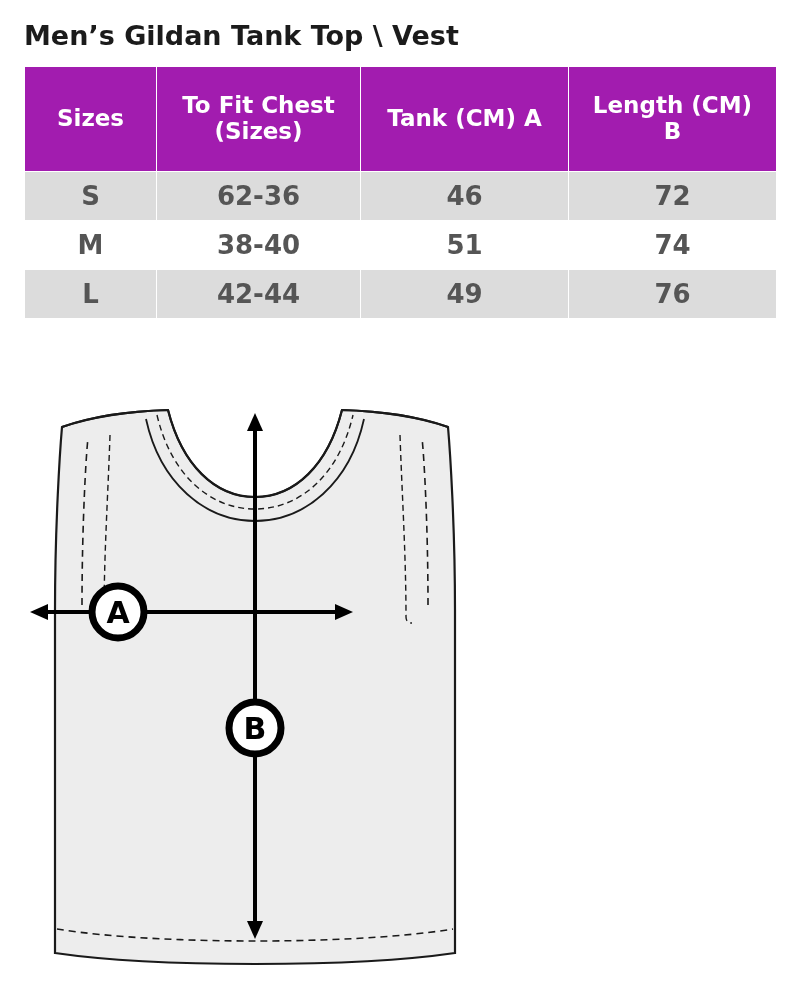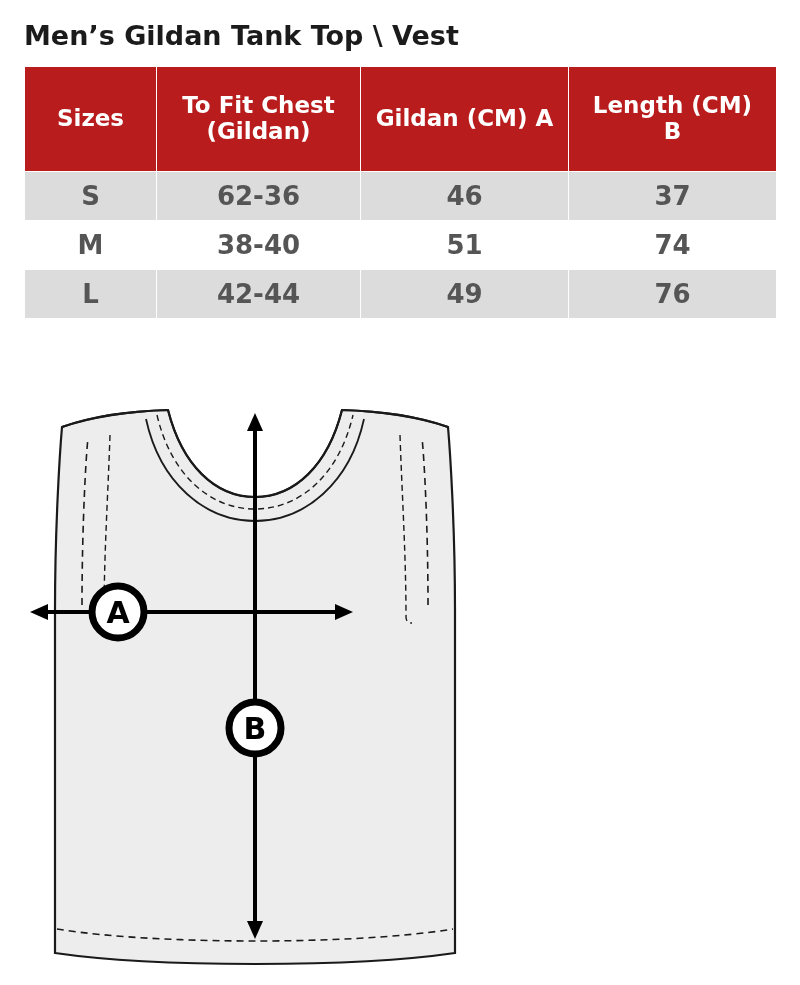--- a/index.html
+++ b/index.html
@@ -32,21 +32,21 @@
   }
   table.size-chart {
     position: absolute;
     left: 24px;
     top: 66px;
     width: 752px;
     border-collapse: collapse;
     table-layout: fixed;
   }
   table.size-chart th {
-    background: #b91c1c;
+    background: #a21caf;
     color: #ffffff;
     font-size: 23px;
     font-weight: bold;
     text-align: center;
     height: 96px;
     padding: 4px 6px;
     border: 1px solid #ffffff;
     line-height: 1.12;
     vertical-align: middle;
   }
@@ -96,37 +96,37 @@
       <col class="col-width">
       <col class="col-length">
     </colgroup>
     <thead>
       <tr>
         <th>
           <span>Sizes</span>
         </th>
         <th>
           <span>To Fit Chest</span><br>
-          <span>(Gildan)</span>
+          <span>(Sizes)</span>
         </th>
         <th>
-          <span>Gildan (CM) A</span>
+          <span>Tank (CM) A</span>
         </th>
         <th>
           <span>Length  (CM)</span><br>
           <span>B</span>
         </th>
       </tr>
     </thead>
     <tbody>
       <tr class="row-odd">
         <td>S</td>
         <td>62-36</td>
         <td>46</td>
-        <td>37</td>
+        <td>72</td>
       </tr>
       <tr class="row-even">
         <td>M</td>
         <td>38-40</td>
         <td>51</td>
         <td>74</td>
       </tr>
       <tr class="row-odd">
         <td>L</td>
         <td>42-44</td>

